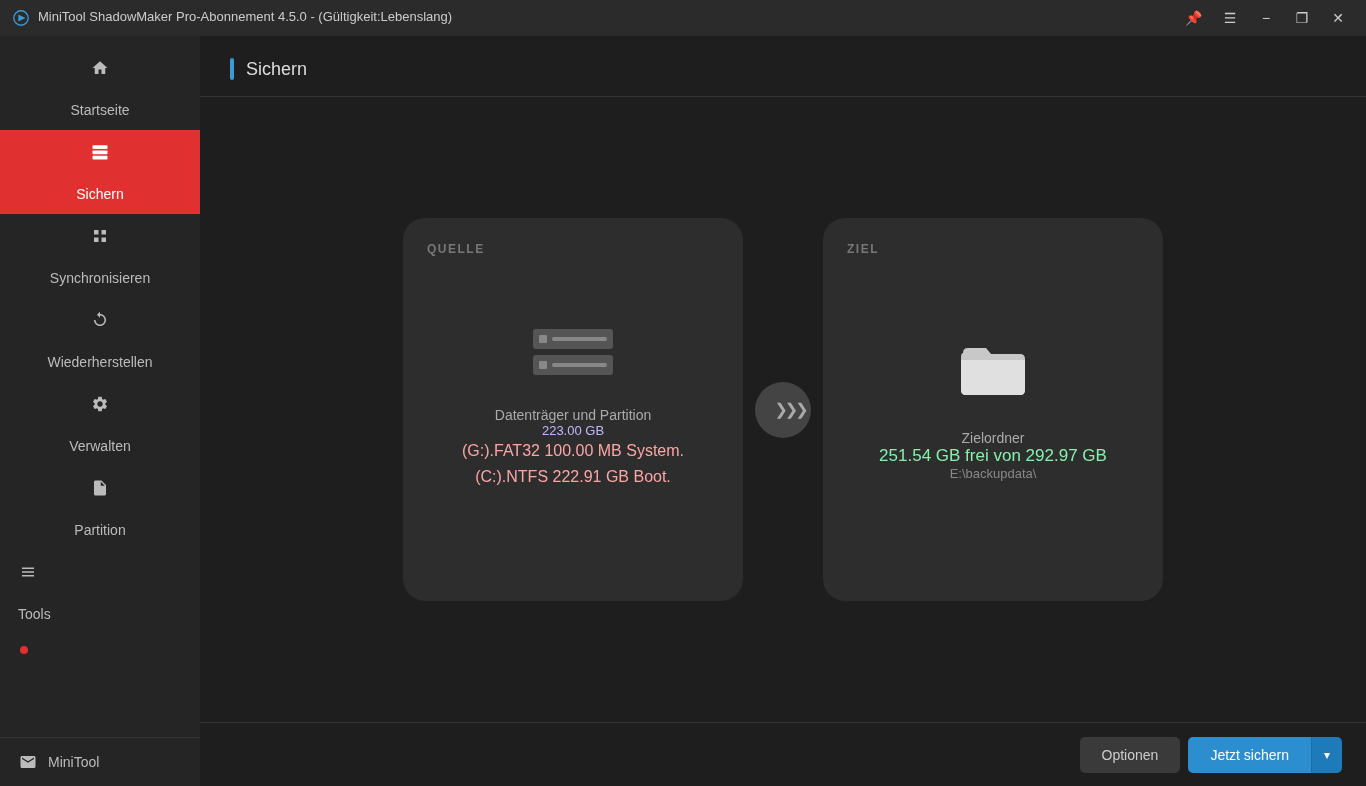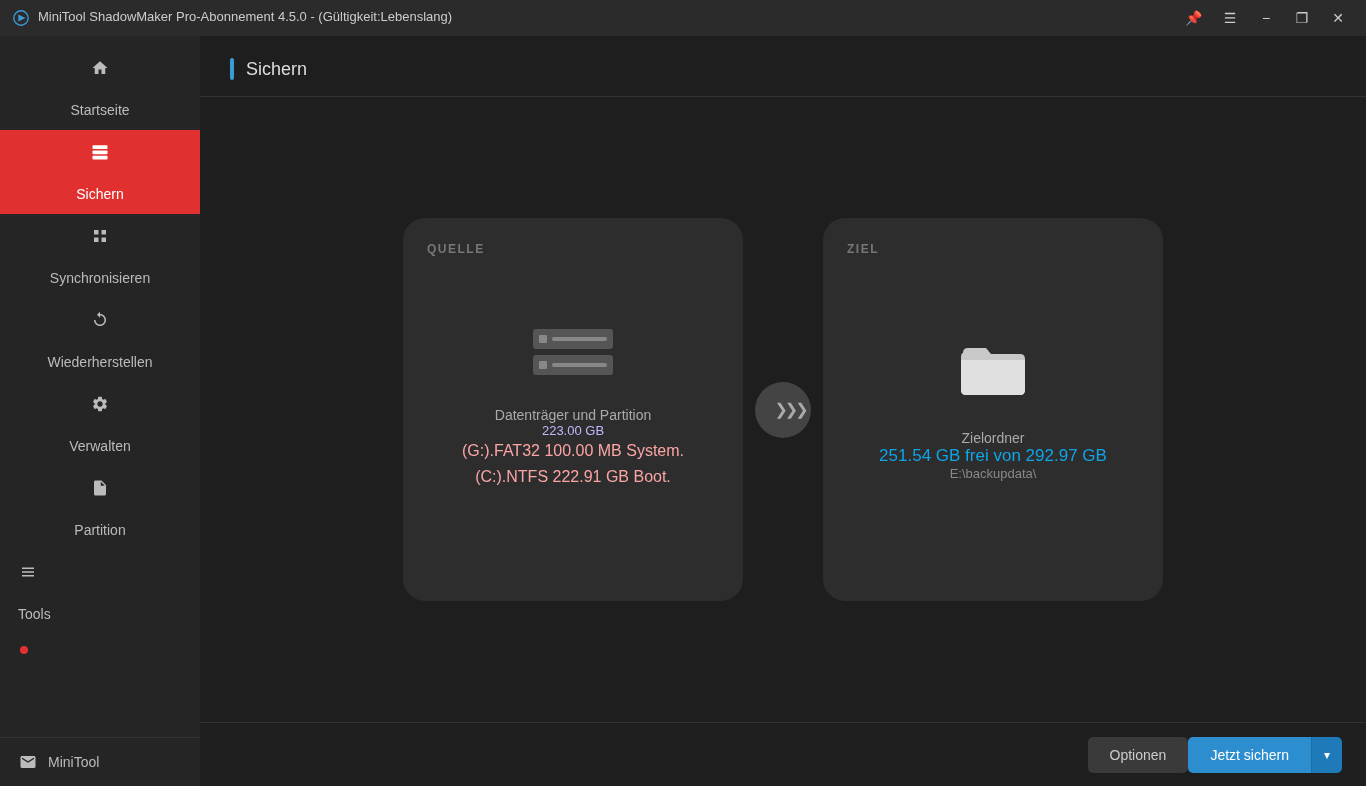--- a/index.html
+++ b/index.html
@@ -234,21 +234,21 @@
       color: #c4b5fd;
       font-weight: 500;
     }
     .card-detail {
       font-size: 16px;
       color: #fca5a5;
       line-height: 1.6;
     }
     .card-free {
       font-size: 17px;
-      color: #0ea5e9;
+      color: #86efac;
       font-weight: 500;
     }
     .card-path {
       font-size: 13px;
       color: #888;
     }
 
     
     .arrow-connector {
       width: 80px;
@@ -273,21 +273,21 @@
 
     
     .bottom-bar {
       height: 64px;
       background: #1e1e1e;
       border-top: 1px solid #333;
       display: flex;
       align-items: center;
       justify-content: flex-end;
       padding: 0 24px;
-      gap: 0;
+      gap: 8px;
       flex-shrink: 0;
     }
     .btn-options {
       padding: 10px 22px;
       background: #3a3a3a;
       border: none;
       border-radius: 5px;
       color: #ccc;
       font-size: 14px;
       cursor: pointer;

